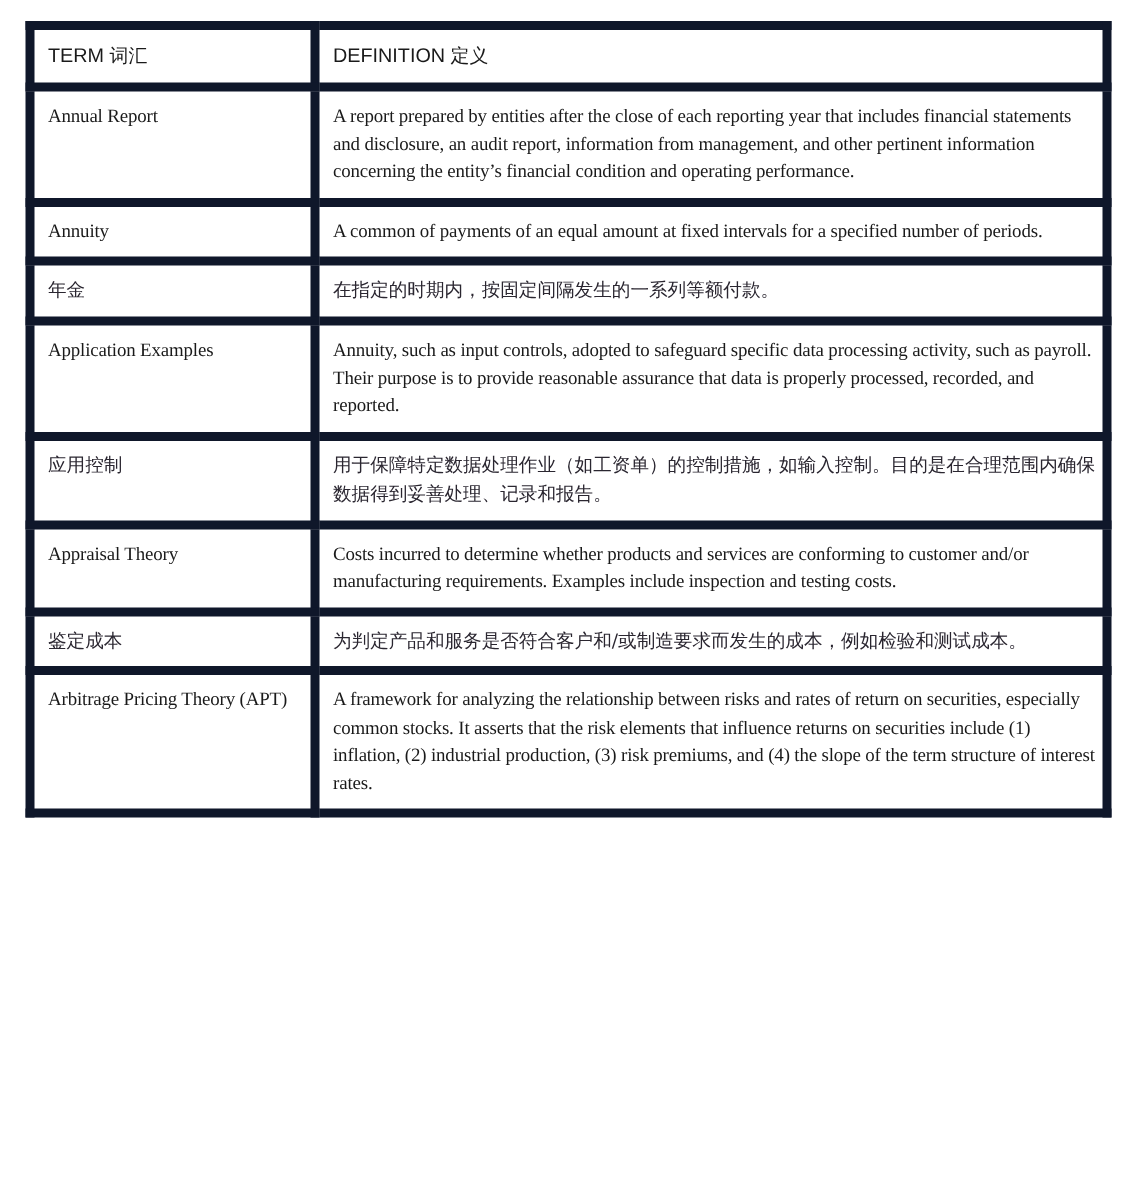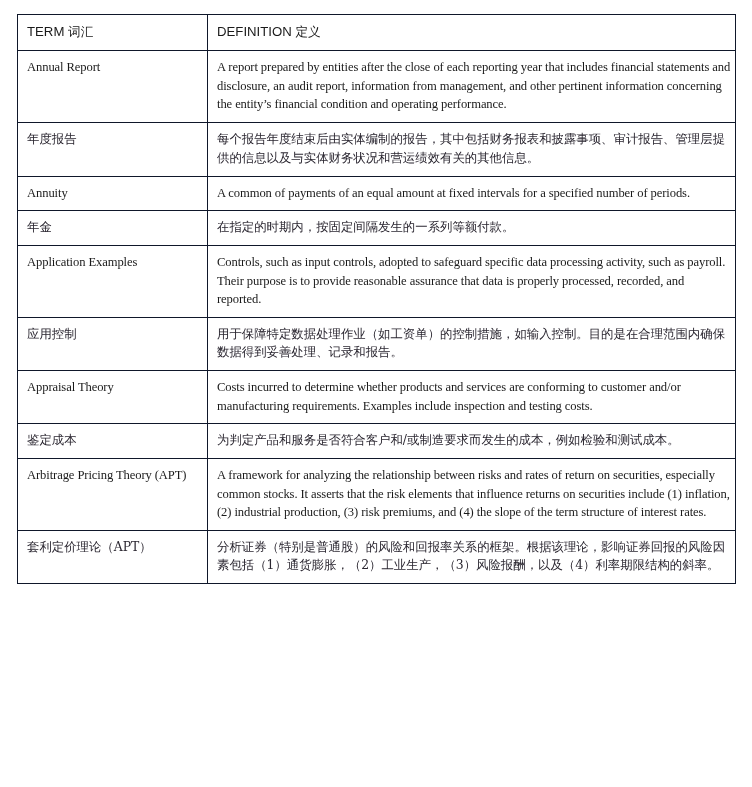--- a/index.html
+++ b/index.html
@@ -23,21 +23,21 @@
   table.glossary {
     border-collapse: collapse;
     width: 718px;
     table-layout: fixed;
     border: 1px solid #231f20;
   }
   table.glossary col.c-term { width: 190px; }
   table.glossary col.c-def  { width: 528px; }
 
   table.glossary td {
-    border: 1px solid #0f172a;
+    border: 6px solid #0f172a;
     vertical-align: top;
     padding: 7px 4px 8px 9px;
     font-size: 12.6px;
     line-height: 1.47;
     color: #1a1a1a;
   }
   
   tr.lang-en td {
     font-family: Liberation Serif, serif;
     letter-spacing: -0.1px;
@@ -74,51 +74,43 @@
     </colgroup>
     <tbody id="table-body">
       <tr class="header-row">
         <td><span>TERM</span> <span class="zh-inline">词汇</span></td>
         <td><span>DEFINITION</span> <span class="zh-inline">定义</span></td>
       </tr>
     <tr class="lang-en">
           <td class="term-cell">Annual Report</td>
           <td class="def-cell">A report prepared by entities after the close of each reporting year that includes financial statements and disclosure, an audit report, information from management, and other pertinent information concerning the entity’s financial condition and operating performance.</td>
         </tr>
-        <tr class="lang-zh">
-          <td class="term-cell">年度报告</td>
-          <td class="def-cell">每个报告年度结束后由实体编制的报告，其中包括财务报表和披露事项、审计报告、管理层提供的信息以及与实体财务状况和营运绩效有关的其他信息。</td>
-        </tr>
         <tr class="lang-en">
           <td class="term-cell">Annuity</td>
           <td class="def-cell">A common of payments of an equal amount at fixed intervals for a specified number of periods.</td>
         </tr>
         <tr class="lang-zh">
           <td class="term-cell">年金</td>
           <td class="def-cell">在指定的时期内，按固定间隔发生的一系列等额付款。</td>
         </tr>
         <tr class="lang-en">
           <td class="term-cell">Application Examples</td>
-          <td class="def-cell">Controls, such as input controls, adopted to safeguard specific data processing activity, such as payroll. Their purpose is to provide reasonable assurance that data is properly processed, recorded, and reported.</td>
+          <td class="def-cell">Annuity, such as input controls, adopted to safeguard specific data processing activity, such as payroll. Their purpose is to provide reasonable assurance that data is properly processed, recorded, and reported.</td>
         </tr>
         <tr class="lang-zh">
           <td class="term-cell">应用控制</td>
           <td class="def-cell">用于保障特定数据处理作业（如工资单）的控制措施，如输入控制。目的是在合理范围内确保数据得到妥善处理、记录和报告。</td>
         </tr>
         <tr class="lang-en">
           <td class="term-cell">Appraisal Theory</td>
           <td class="def-cell">Costs incurred to determine whether products and services are conforming to customer and/or manufacturing requirements. Examples include inspection and testing costs.</td>
         </tr>
         <tr class="lang-zh">
           <td class="term-cell">鉴定成本</td>
           <td class="def-cell">为判定产品和服务是否符合客户和/或制造要求而发生的成本，例如检验和测试成本。</td>
         </tr>
         <tr class="lang-en">
           <td class="term-cell">Arbitrage Pricing Theory (APT)</td>
           <td class="def-cell">A framework for analyzing the relationship between risks and rates of return on securities, especially common stocks. It asserts that the risk elements that influence returns on securities include (1) inflation, (2) industrial production, (3) risk premiums, and (4) the slope of the term structure of interest rates.</td>
         </tr>
-        <tr class="lang-zh">
-          <td class="term-cell">套利定价理论（APT）</td>
-          <td class="def-cell">分析证券（特别是普通股）的风险和回报率关系的框架。根据该理论，影响证券回报的风险因素包括（1）通货膨胀，（2）工业生产，（3）风险报酬，以及（4）利率期限结构的斜率。</td>
-        </tr>
       </tbody>
   </table>
 </div>
 
 </body></html>

